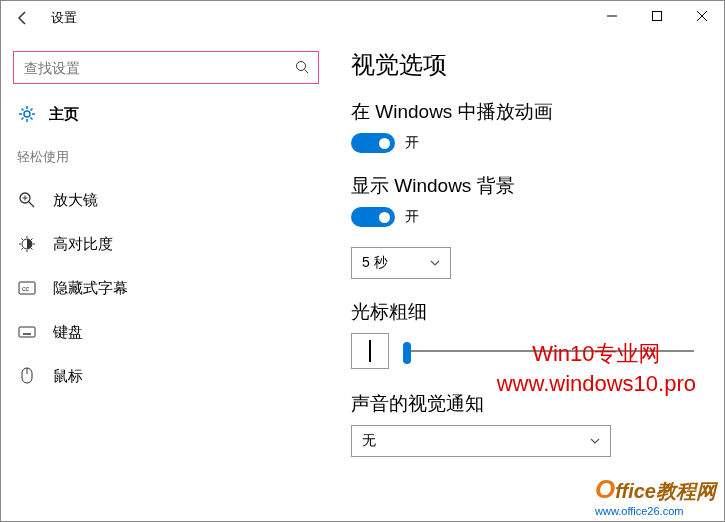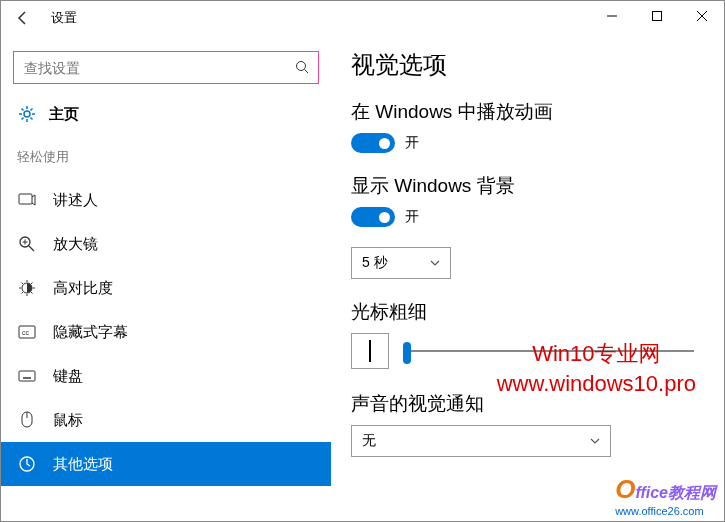--- a/index.html
+++ b/index.html
@@ -43,21 +43,21 @@
     .cursor-row { display: flex; align-items: center; gap: 14px; margin-bottom: 22px; }
     .cursor-preview { width: 38px; height: 36px; border: 1px solid #999; display: flex; align-items: center; justify-content: center; }
     .cursor-bar { width: 2px; height: 22px; background: #000; }
     .slider { flex: 1; height: 2px; background: #888; position: relative; margin-right: 10px; }
     .slider-thumb { position: absolute; left: 0; top: -8px; width: 8px; height: 22px; background: #0078D7; border-radius: 4px; }
     
     .watermark { position: absolute; right: 28px; top: 304px; text-align: center; color: #d00; font-size: 22px; line-height: 1.35; pointer-events: none; }
     
     .footer-logo { position: absolute; bottom: 4px; right: 8px; display: flex; align-items: center; gap: 6px; font-size: 13px; }
     .footer-o { color: #E77817; font-weight: bold; font-size: 26px; font-style: italic; }
-    .footer-main { color: #8b5cf6; font-weight: bold; font-size: 16px; font-style: italic; }
+    .footer-main { color: #a16207; font-weight: bold; font-size: 20px; font-style: italic; }
     .footer-sub { color: #0066cc; font-size: 11px; }
     
     svg { display: block; }
   </style>
 </head>
 <body>
 
 <div class="titlebar">
   <div class="back-btn">
     <svg width="18" height="18" viewBox="0 0 18 18">
@@ -101,29 +101,20 @@
         <svg width="20" height="20" viewBox="0 0 20 20">
             <circle cx="10" cy="10" r="3" stroke="#0078D7" fill="none" stroke-width="1.5"></circle>
             <path d="M10 2v3M10 15v3M2 10h3M15 10h3M4.5 4.5l2 2M13.5 13.5l2 2M15.5 4.5l-2 2M6.5 13.5l-2 2" stroke="#0078D7" stroke-width="1.5"></path>
           </svg>
       </div>
       <span class="home-label">主页</span>
     </div>
 
     <div class="section-label">轻松使用</div>
 
-    <div class="nav-item">
-      <div class="nav-icon">
-        <svg width="18" height="18" viewBox="0 0 18 18">
-            <rect x="1" y="3" width="13" height="10" rx="1" stroke="#333" fill="none"></rect>
-            <path d="M14 6l3-2v10l-3-2" stroke="#333" fill="none"></path>
-          </svg>
-      </div>
-      <span>讲述人</span>
-    </div>
 
     <div class="nav-item">
       <div class="nav-icon">
         <svg width="18" height="18" viewBox="0 0 18 18">
             <circle cx="7" cy="7" r="5" stroke="#333" fill="none" stroke-width="1.3"></circle>
             <line x1="11" y1="11" x2="16" y2="16" stroke="#333" stroke-width="1.3"></line>
             <line x1="7" y1="4.5" x2="7" y2="9.5" stroke="#333"></line>
             <line x1="4.5" y1="7" x2="9.5" y2="7" stroke="#333"></line>
           </svg>
       </div>
@@ -168,29 +159,20 @@
     <div class="nav-item">
       <div class="nav-icon">
         <svg width="14" height="18" viewBox="0 0 14 18">
             <rect x="2" y="1" width="10" height="15" rx="5" stroke="#333" fill="none"></rect>
             <line x1="7" y1="1" x2="7" y2="7" stroke="#333"></line>
           </svg>
       </div>
       <span>鼠标</span>
     </div>
 
-    <div class="nav-item active">
-      <div class="nav-icon">
-        <svg width="18" height="18" viewBox="0 0 18 18">
-            <circle cx="9" cy="9" r="7" stroke="#fff" fill="none" stroke-width="1.3"></circle>
-            <path d="M9 4v5l3 2" stroke="#fff" fill="none" stroke-width="1.3"></path>
-          </svg>
-      </div>
-      <span>其他选项</span>
-    </div>
   </div>
 
   <div class="main">
     <div class="page-title">视觉选项</div>
 
     <div class="setting-label">在 Windows 中播放动画</div>
     <div class="toggle-row">
       <div class="toggle"></div>
       <span class="toggle-state">开</span>
     </div>

